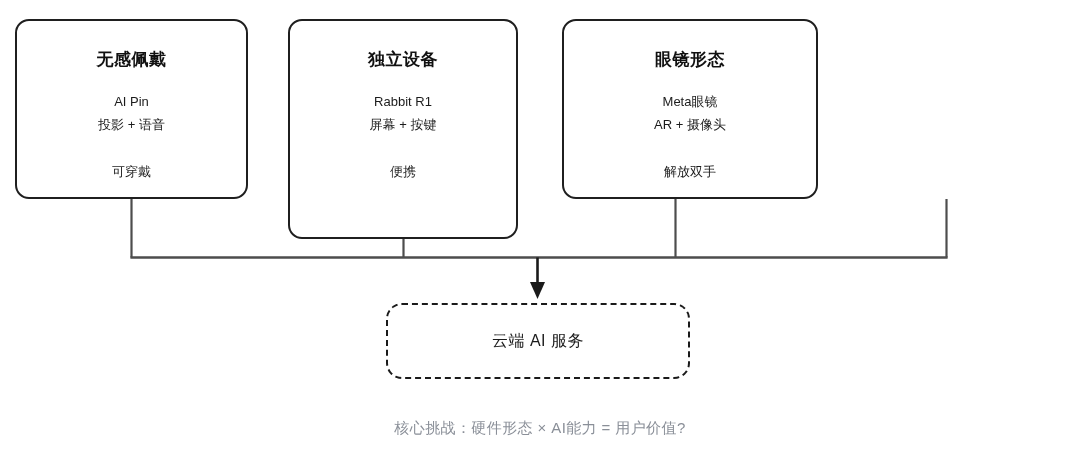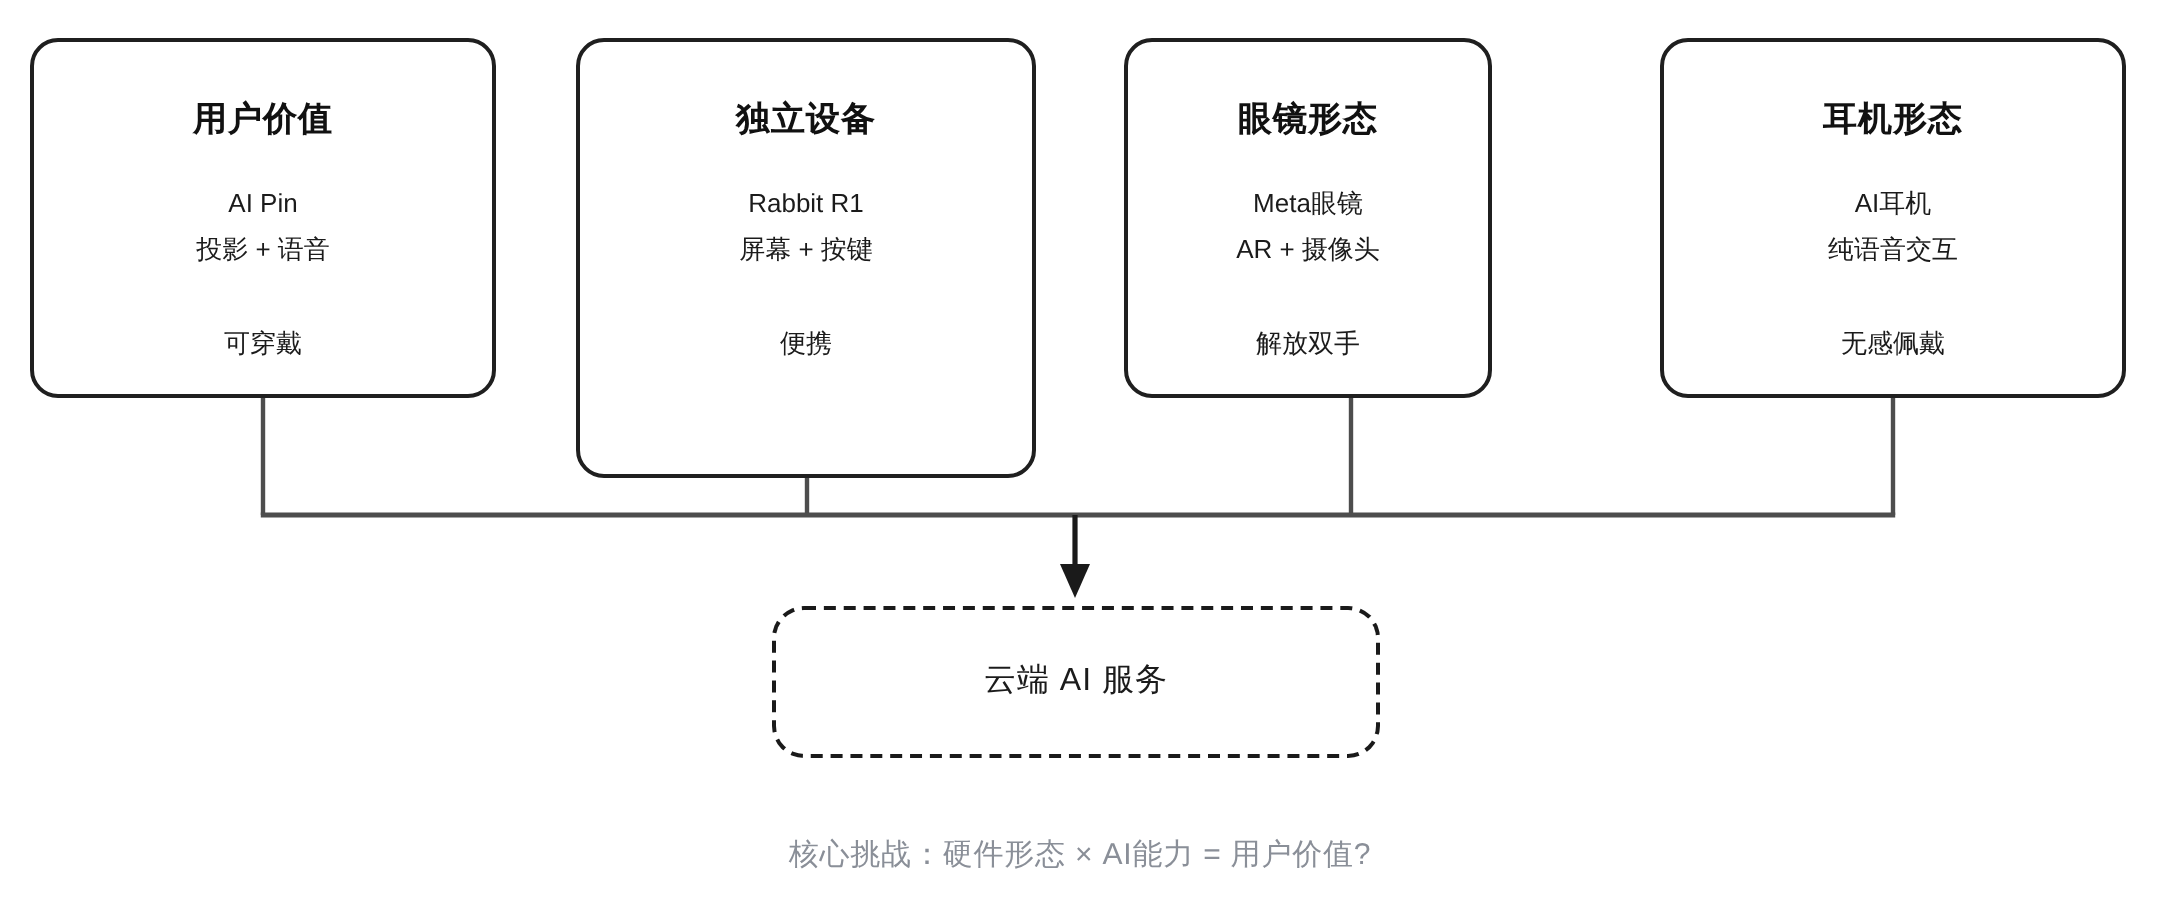--- a/index.html
+++ b/index.html
@@ -54,21 +54,21 @@
   }
   .card-line {
     font-size: 13px;
     line-height: 1;
     color: #1b1b1b;
     white-space: nowrap;
   }
 
   .card-1 { left: 15px;  top: 19px; width: 233px; height: 180px; }
   .card-2 { left: 288px; top: 19px; width: 230px; height: 220px; }
-  .card-3 { left: 562px; top: 19px; width: 184px; height: 180px; text-align: center; }
+  .card-3 { left: 562px; top: 19px; width: 256px; height: 180px; text-align: center; }
   .card-4 { left: 830px; top: 19px; width: 233px; height: 180px; }
 
   .card-title { margin-top: 30px; }
   .card-line.l1 { margin-top: 27px; }
   .card-line.l2 { margin-top: 10px; }
   .card-line.l3 { margin-top: 34px; }
 
   
   #cloud-node {
     position: absolute;
@@ -116,46 +116,40 @@
     <line x1="675.5" y1="199" x2="675.5" y2="257.5" stroke="#4d4d4d" stroke-width="2.2"></line>
     <line x1="946.5" y1="199" x2="946.5" y2="257.5" stroke="#4d4d4d" stroke-width="2.2"></line>
 
     <line x1="130.4" y1="257.5" x2="947.6" y2="257.5" stroke="#4d4d4d" stroke-width="2.6"></line>
 
     <line x1="537.5" y1="257.5" x2="537.5" y2="288" stroke="#1a1a1a" stroke-width="2.6"></line>
     <polygon points="537.5,299 530,282 545,282" fill="#1a1a1a"></polygon>
   </svg>
 
   <div class="device-card card-1">
-    <div class="card-title">用户价值</div>
+    <div class="card-title">无感佩戴</div>
     <div class="card-line l1">AI Pin</div>
     <div class="card-line l2">投影 + 语音</div>
     <div class="card-line l3">可穿戴</div>
   </div>
 
   <div class="device-card card-2">
     <div class="card-title">独立设备</div>
     <div class="card-line l1">Rabbit R1</div>
     <div class="card-line l2">屏幕 + 按键</div>
     <div class="card-line l3">便携</div>
   </div>
 
   <div class="device-card card-3">
     <div class="card-title">眼镜形态</div>
     <div class="card-line l1">Meta眼镜</div>
     <div class="card-line l2">AR + 摄像头</div>
     <div class="card-line l3">解放双手</div>
   </div>
 
-  <div class="device-card card-4">
-    <div class="card-title">耳机形态</div>
-    <div class="card-line l1">AI耳机</div>
-    <div class="card-line l2">纯语音交互</div>
-    <div class="card-line l3">无感佩戴</div>
-  </div>
 
   <div id="cloud-node">
     <span class="cloud-label">云端 AI 服务</span>
   </div>
 
   <div id="caption">核心挑战：硬件形态 × AI能力 = 用户价值?</div>
 
 </div>
 
 </body></html>

